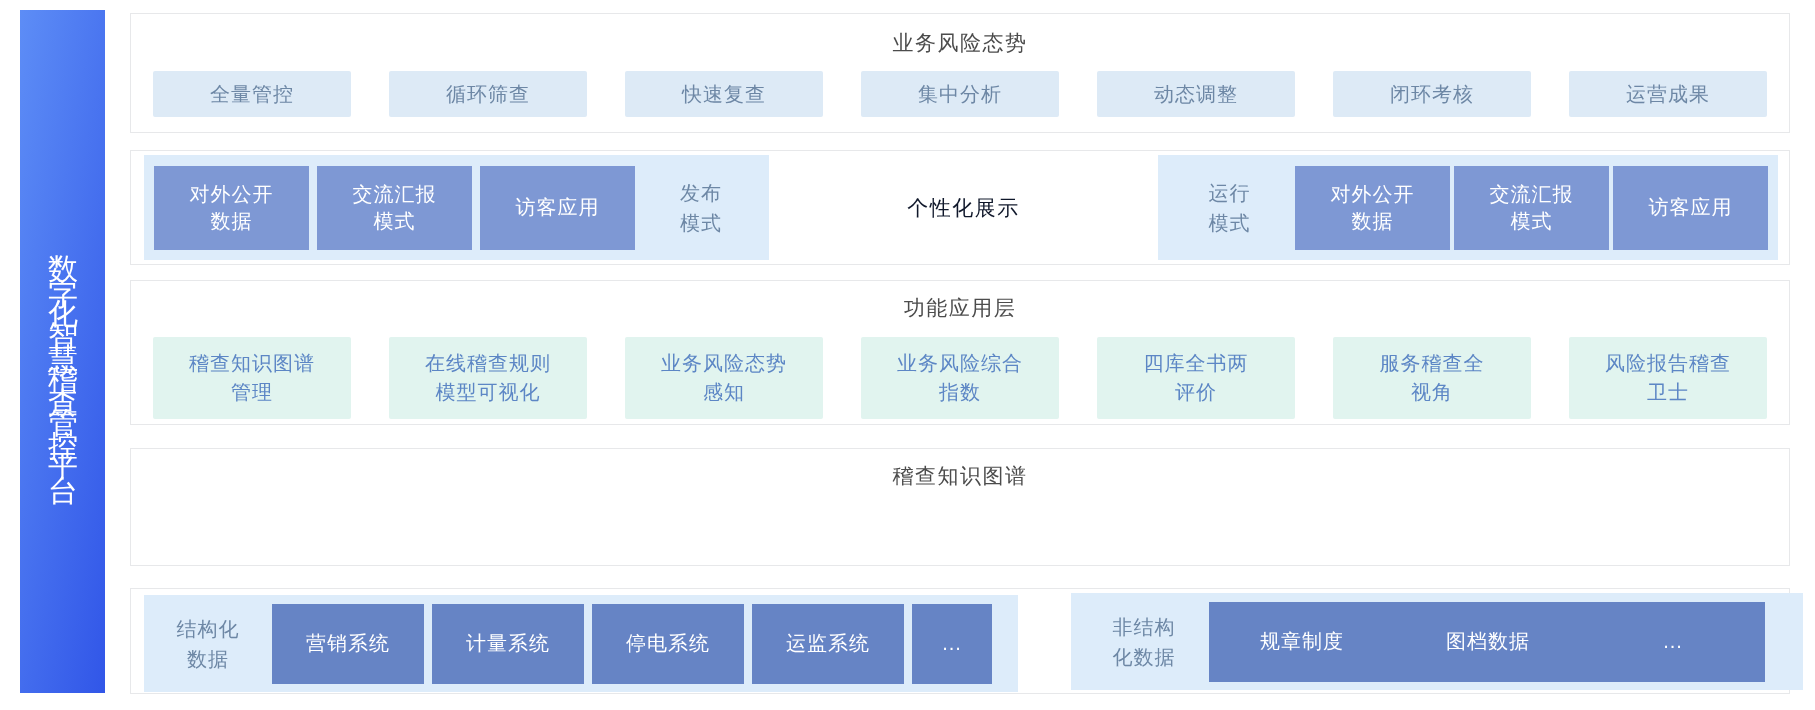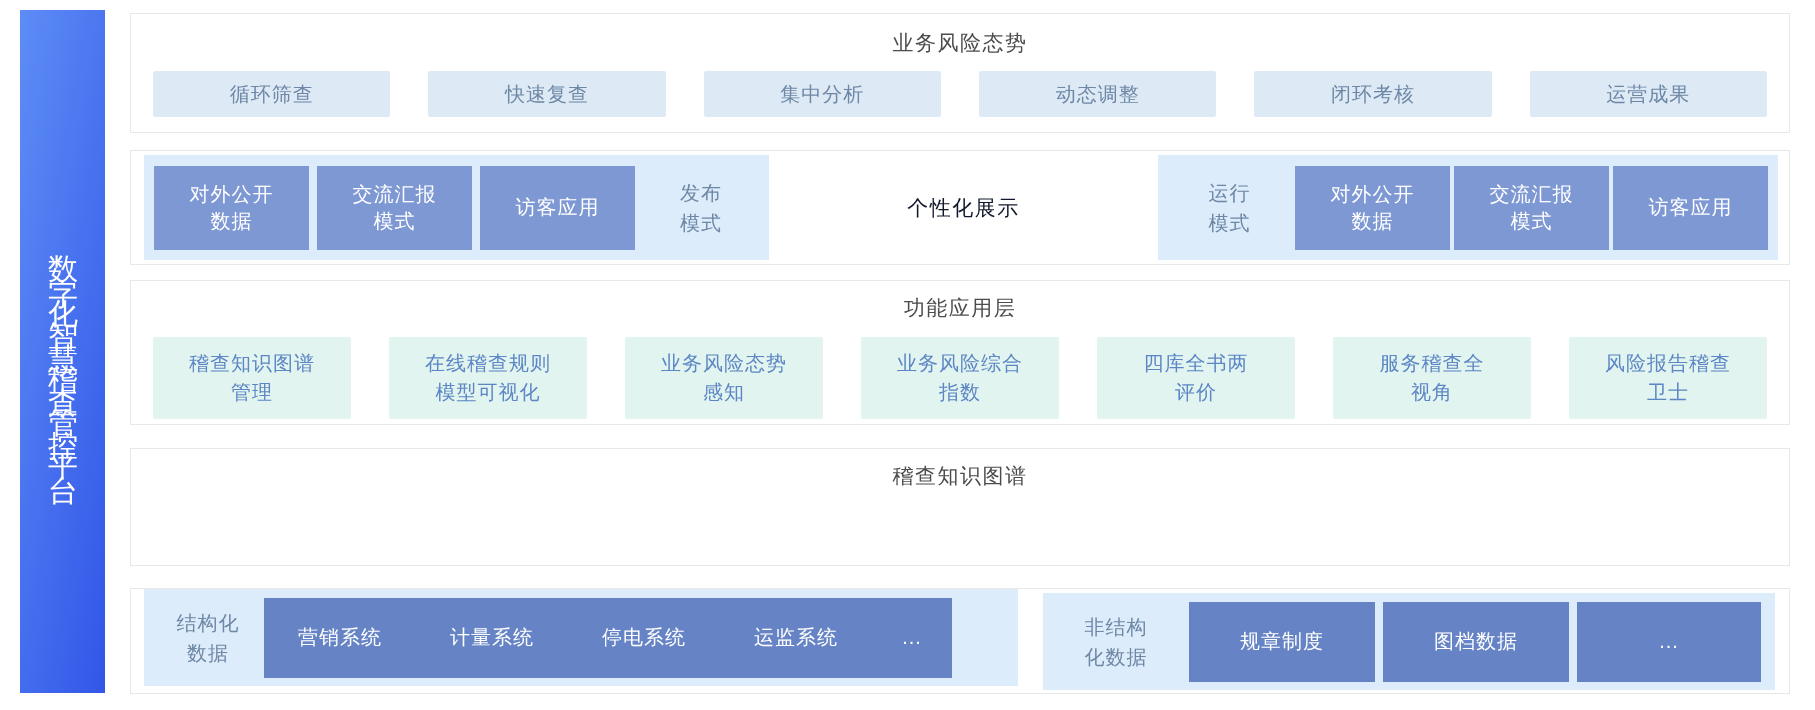--- a/index.html
+++ b/index.html
@@ -54,41 +54,42 @@
 
   #card-function{top:280px;height:145px;}
   #card-function .card-title{margin-top:13px;}
   #card-function .pill-row{margin-top:15px;height:82px;}
 
   #card-kg{top:448px;height:118px;}
   #card-kg .card-title{margin-top:13px;}
   #card-kg .pill-row{margin-top:16px;height:48px;}
 
   #card-data{top:588px;height:106px;}
-  #panel-structured{left:13px;top:0;width:874px;height:97px;padding:0 8px;}
+  #panel-structured{left:13px;top:6px;width:874px;height:97px;padding:0 8px;gap:8px;}
   #panel-structured .lt-label{width:112px;}
   #panel-structured .darkbox.src{width:152px;}
   #panel-structured .darkbox.src.dots{width:80px;}
-  #panel-unstructured{left:912px;top:4px;width:732px;height:97px;padding:0 8px;gap:8px;}
+  #panel-unstructured{left:940px;top:4px;width:732px;height:97px;padding:0 8px;gap:0;}
   #panel-unstructured .lt-label{width:130px;}
   #panel-unstructured .darkbox.src{width:186px;}
   #panel-unstructured .darkbox.src.dots{width:184px;}
 </style>
 </head>
 <body>
 
 <div class="stage">
 
   <div class="banner">
     <span>数字化智慧稽查管控平台</span>
   </div>
 
   <div class="card" id="card-visual">
     <div class="card-title">业务风险态势</div>
     <div class="pill-row">
+      <div class="pill blue">全量管控</div>
       <div class="pill blue">循环筛查</div>
       <div class="pill blue">快速复查</div>
       <div class="pill blue">集中分析</div>
       <div class="pill blue">动态调整</div>
       <div class="pill blue">闭环考核</div>
       <div class="pill blue">运营成果</div>
     </div>
   </div>
 
   <div class="card" id="card-modes">

